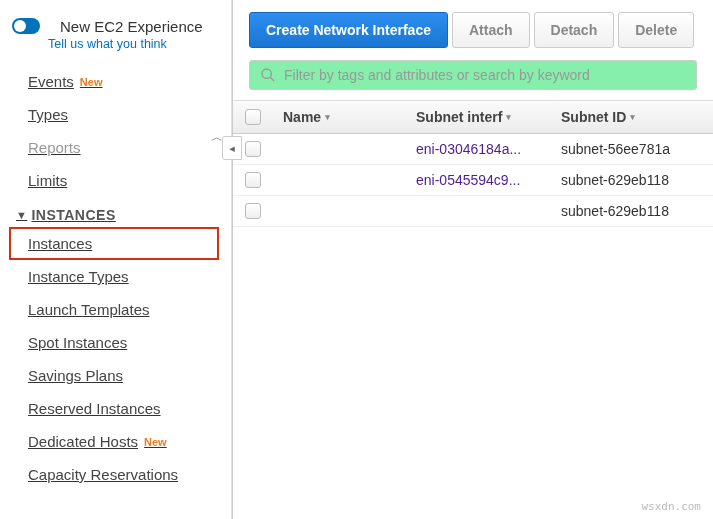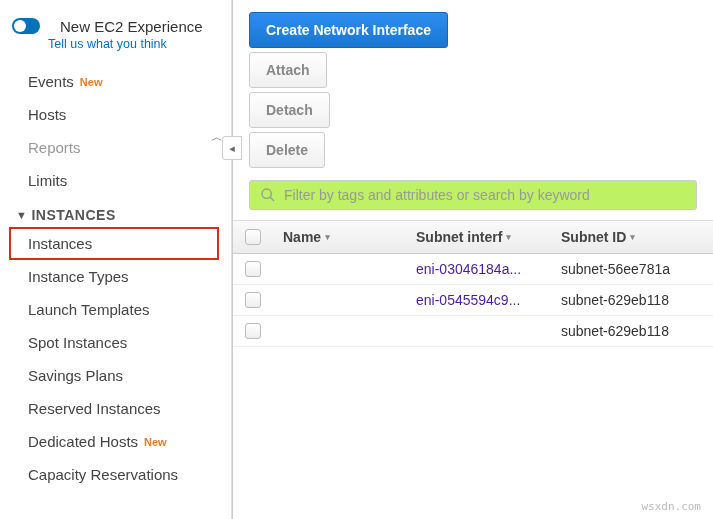--- a/index.html
+++ b/index.html
@@ -6,36 +6,36 @@
     body { font-family: "Helvetica Neue", Arial, sans-serif; font-size: 14px; color: #333; background: #fff; width: 713px; height: 519px; overflow: hidden; position: relative; }
     .layout { display: flex; height: 100%; }
     .sidebar { width: 232px; border-right: 1px solid #e0e0e0; display: flex; flex-direction: column; background: #fff; }
     .sidebar-top { padding: 10px 12px 6px 12px; }
     .toggle-row { display: flex; align-items: flex-start; gap: 20px; margin-top: 8px; }
     .switch { width: 28px; height: 16px; border-radius: 10px; background: #0073bb; position: relative; flex-shrink: 0; }
     .switch::after { content: ""; position: absolute; width: 12px; height: 12px; border-radius: 50%; background: #fff; top: 2px; left: 2px; }
     .new-exp { font-size: 15px; color: #333; }
     .tell-us { color: #0073bb; font-size: 12.5px; margin-left: 36px; margin-top: 2px; }
     .nav-wrap { flex: 1; overflow-y: auto; position: relative; }
-    .nav { padding: 8px 0 10px 0; }
+    .nav { padding: 8px 0 10px 0; text-decoration: underline; }
     .nav-item { display: flex; align-items: center; padding: 8px 14px 8px 28px; font-size: 15px; color: #444; cursor: pointer; gap: 6px; }
     .nav-item.dim { color: #999; }
     .nav-item.selected { border: 2px solid #d13212; margin: 0 12px 0 9px; padding: 6px 4px 6px 17px; }
     .new-badge { font-size: 11px; color: #eb7b24; font-weight: 600; }
     .section-header { display: flex; align-items: center; gap: 4px; padding: 10px 14px 4px 16px; font-size: 14px; color: #555; font-weight: 700; letter-spacing: 0.5px; }
     .section-caret { font-size: 11px; }
     .scroll-arrow { position: absolute; right: 8px; top: 72px; font-size: 12px; color: #666; }
     .splitter { width: 1px; background: #ccc; position: relative; }
     .splitter-handle { position: absolute; left: -10px; top: 136px; width: 20px; height: 24px; background: #fff; border: 1px solid #ccc; border-radius: 3px 0 0 3px; display: flex; align-items: center; justify-content: center; font-size: 11px; color: #666; }
     .main { flex: 1; display: flex; flex-direction: column; background: #fff; min-width: 0; }
-    .toolbar { display: flex; gap: 4px; padding: 12px 16px; align-items: flex-start; flex-direction: column; }
+    .toolbar { display: flex; gap: 4px; padding: 12px 16px; align-items: flex-start; }
     .btn { border-radius: 3px; border: 1px solid #ccc; background: linear-gradient(#fff, #f0f0f0); color: #888; font-size: 14px; font-weight: 600; padding: 9px 16px; cursor: pointer; }
     .btn.primary { background: #1e88e5; background: linear-gradient(#2d8ef0, #1976d2); border-color: #1565c0; color: #fff; }
     .search-wrap { padding: 0 16px 10px 16px; }
-    .search-box { display: flex; align-items: center; gap: 8px; border: 1px solid #ccc; border-radius: 3px; padding: 6px 10px; background: #bef264; }
+    .search-box { display: flex; align-items: center; gap: 8px; border: 1px solid #ccc; border-radius: 3px; padding: 6px 10px; background: #86efac; }
     .search-icon { color: #999; flex-shrink: 0; }
     .search-input { border: none; outline: none; flex: 1; font-size: 14px; color: #333; background: transparent; }
     .search-input::placeholder { color: #999; }
     .table { width: 100%; }
     .thead { display: flex; align-items: center; background: linear-gradient(#fafafa, #ececec); border-top: 1px solid #ddd; border-bottom: 1px solid #ccc; padding: 8px 12px; }
     .th { font-size: 14px; color: #444; font-weight: 600; display: flex; align-items: center; gap: 4px; }
     .th-check { width: 28px; }
     .th-name { flex: 1; padding-left: 10px; }
     .th-ni { width: 145px; }
     .th-subnet { width: 140px; }
@@ -62,21 +62,21 @@
       <div class="tell-us">Tell us what you think</div>
     </div>
     <div class="nav-wrap">
       <span class="scroll-arrow">︿</span>
       <div class="nav">
         <div class="nav-item">
           <span>Events</span>
           <span class="new-badge">New</span>
         </div>
         <div class="nav-item">
-          <span>Hosts</span>
+          <span>Types</span>
         </div>
         <div class="nav-item dim">
           <span>Reports</span>
         </div>
         <div class="nav-item">
           <span>Limits</span>
         </div>
 
         <div class="section-header">
           <span class="section-caret">▼</span>

